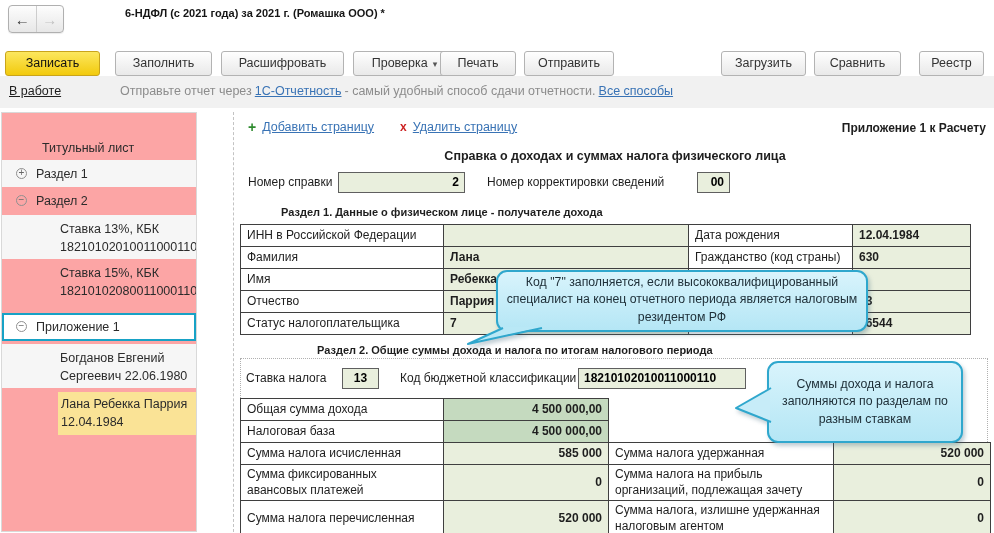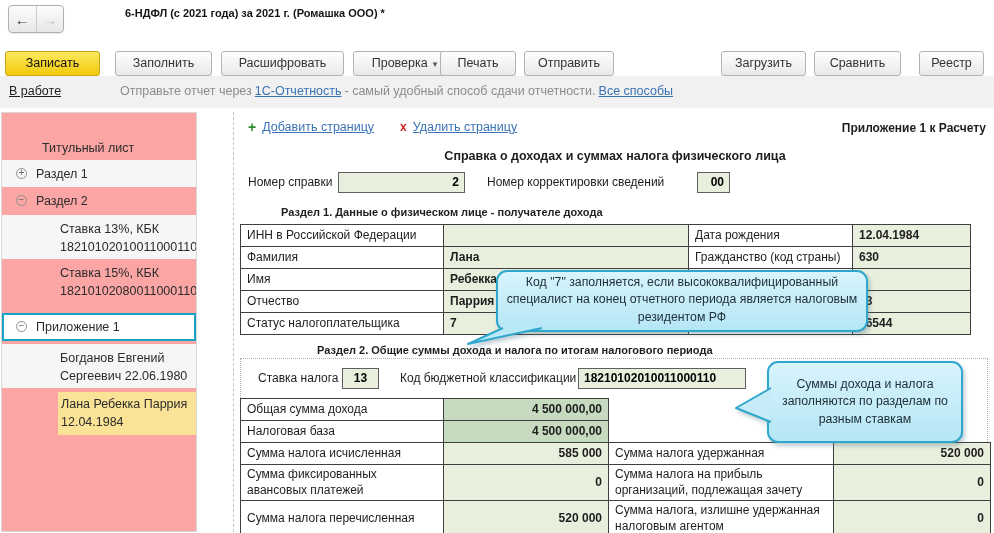--- a/index.html
+++ b/index.html
@@ -190,21 +190,21 @@
         <td></td>
         <td class="val shift">56544</td>
       </tr>
     </tbody>
       </table>
 
     <div class="sheading" style="top:232px;margin-left:36px;">Раздел 2. Общие суммы дохода и налога по итогам налогового периода</div>
 
     <div class="dotted"></div>
 
-    <div class="flabel" style="left:20px;top:259px;">Ставка налога</div>
+    <div class="flabel" style="left:8px;top:259px;">Ставка налога</div>
     <div class="field" style="left:104px;top:256px;width:37px;text-align:center;">13</div>
     <div class="flabel" style="left:162px;top:259px;">Код бюджетной классификации</div>
     <div class="field" style="left:340px;top:256px;width:168px;">18210102010011000110</div>
 
     <table class="grid" style="left:2px;top:286px;width:368px;">
       <colgroup>
           <col style="width:203px">
           <col style="width:165px">
         </colgroup>
       <tbody>

